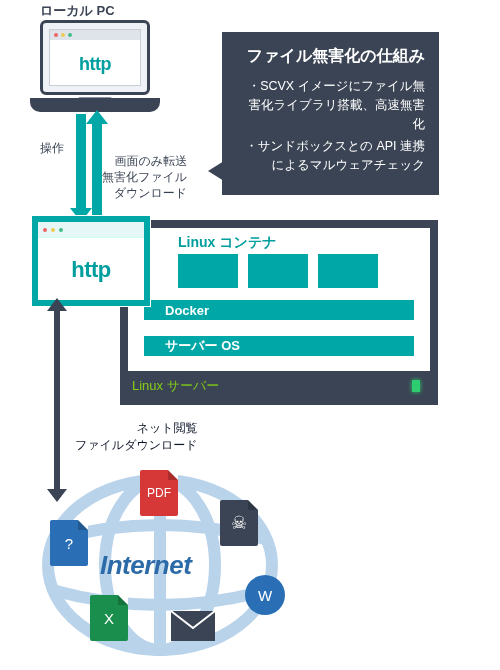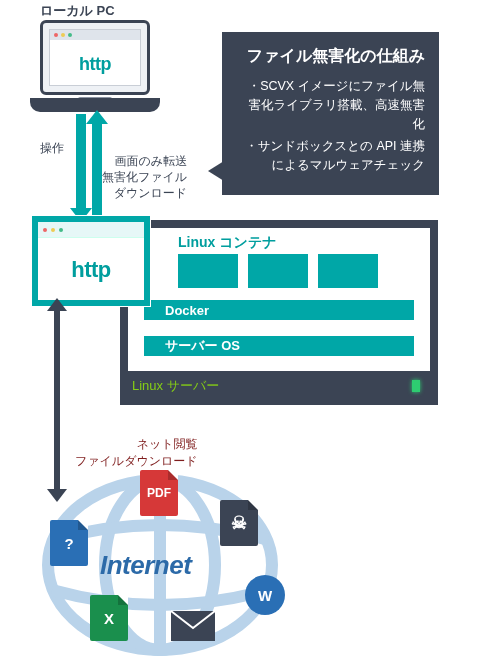--- a/index.html
+++ b/index.html
@@ -221,24 +221,23 @@
     position: absolute;
     left: -7px; bottom: -12px;
     border-left: 10px solid transparent;
     border-right: 10px solid transparent;
     border-top: 13px solid #3b4454;
   }
   .label-netdl {
     position: absolute;
     left: 75px; top: 420px;
     font-size: 12px;
-    color: #7f1d1d;
+    color: #0f172a;
     line-height: 1.4;
     white-space: pre;
-    margin-top: 16px;
   }
 
   
   .callout {
     position: absolute;
     left: 222px; top: 32px;
     width: 217px;
     background: #3b4454;
     color: #fff;
     padding: 14px 14px 16px 14px;
@@ -278,21 +277,21 @@
     font-weight: 800;
     color: #2c6aa8;
     font-style: italic;
     letter-spacing: -0.5px;
   }
   .ficon {
     position: absolute;
     width: 38px; height: 46px;
     border-radius: 2px;
     color: #fff;
-    font-weight: 700;
+    font-weight: 400;
     font-size: 15px;
     display: flex; align-items: center; justify-content: center;
   }
   .ficon::before { 
     content: "";
     position: absolute;
     right: 0; top: 0;
     border-top: 10px solid #fff;
     border-left: 10px solid rgba(0,0,0,0.2);
   }

